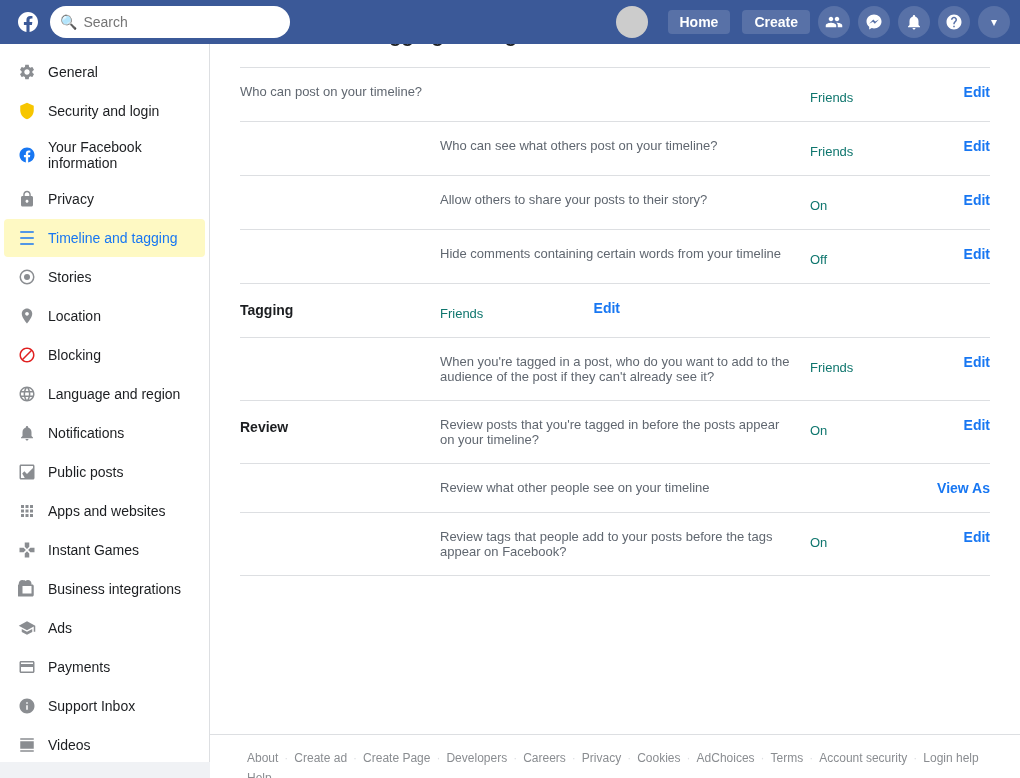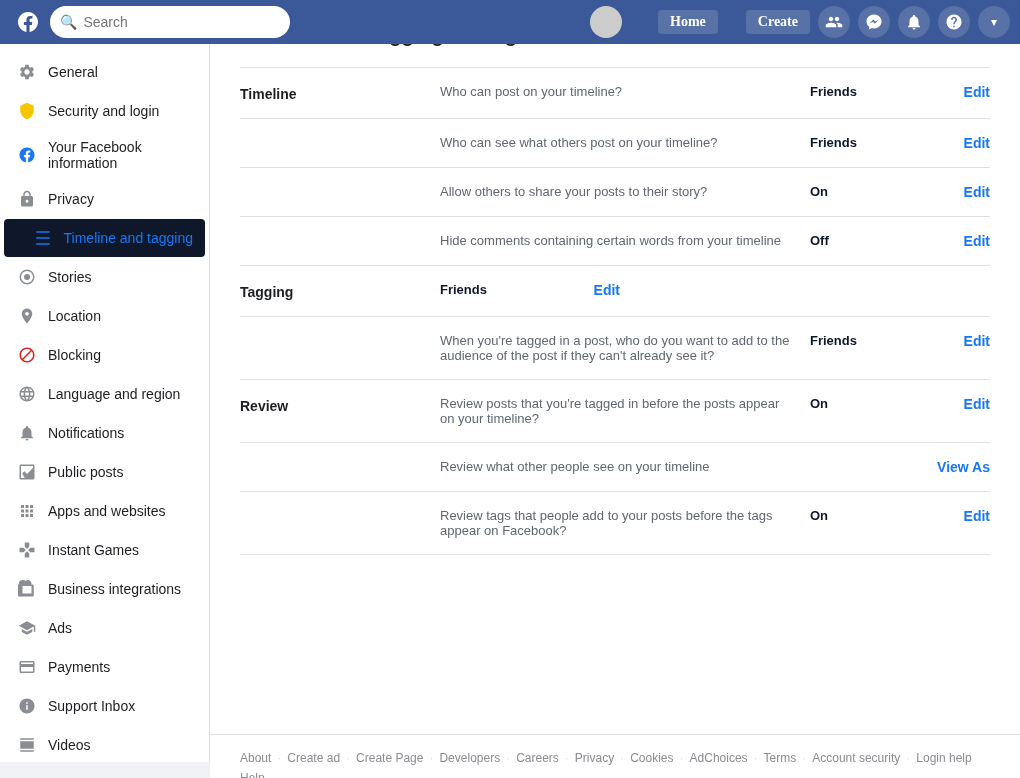--- a/index.html
+++ b/index.html
@@ -45,21 +45,21 @@
       width: 32px; height: 32px; border-radius: 50%; background: #ccc;
     }
     .topnav-name {
       color: white; font-size: 14px; font-weight: 600; margin-left: 4px;
     }
     .topnav-btn {
       background: rgba(255,255,255,0.15);
       border: none; color: white;
       font-size: 14px; font-weight: 600;
       padding: 4px 12px; border-radius: 4px;
-      cursor: pointer; margin-left: 24px; font-family: Liberation Serif, serif;
+      cursor: pointer; margin-left: 8px;
     }
     .topnav-icon-btn {
       width: 32px; height: 32px; border-radius: 50%;
       background: rgba(255,255,255,0.15);
       display: flex; align-items: center; justify-content: center;
       cursor: pointer; color: white; font-size: 16px; margin-left: 4px;
     }
 
     
     .sidebar {
@@ -75,21 +75,21 @@
     .sidebar-item {
       display: flex; align-items: center;
       padding: 8px 12px;
       cursor: pointer;
       color: #1c1e21;
       font-size: 14px;
       text-decoration: none;
       border-radius: 4px;
       margin: 1px 4px;
     }
-    .sidebar-item.active { background: #0f172a; color: #1877f2; justify-content: flex-end; }
+    .sidebar-item.active { background: #fef9c3; color: #1877f2; }
     .sidebar-item .icon {
       width: 22px; height: 22px;
       margin-right: 10px;
       display: flex; align-items: center; justify-content: center;
       flex-shrink: 0;
     }
     .sidebar-item .icon svg { width: 18px; height: 18px; }
 
     
     .main-content {
@@ -127,23 +127,24 @@
     }
     .setting-description {
       flex: 1;
       font-size: 13px;
       color: #606770;
       padding-right: 19px;
     }
     .setting-value {
       width: 100px;
       font-size: 13px;
-      color: #0f172a;
-      font-weight: 700;
-      flex-shrink: 0;
+      color: #0f766e;
+      font-weight: 400;
+      flex-shrink: 0;
+      margin-top: 6px;
     }
     .setting-action {
       width: 80px;
       text-align: right;
       flex-shrink: 0;
     }
     .setting-action a {
       color: #1877f2;
       text-decoration: none;
       font-size: 14px;
@@ -154,20 +155,21 @@
     
     .footer {
       margin-left: 210px;
       padding: 16px 30px;
       background: white;
       border-top: 1px solid #dddfe2;
     }
     .footer-links {
       display: flex; flex-wrap: wrap; gap: 6px;
       margin-bottom: 6px;
+      margin-left: 7px;
     }
     .footer-link {
       color: #8a8d91; font-size: 12px; text-decoration: none; cursor: pointer;
     }
   </style>
 </head>
 <body>
 
 <nav class="topnav">
   <div class="topnav-logo">
@@ -376,21 +378,20 @@
     <span>Videos</span>
   </div>
 </aside>
 
 <main class="main-content">
   <h1 class="page-title">Timeline and Tagging Settings</h1>
 
   <div class="settings-section">
 
     <div class="settings-row">
-      <div class="section-label">Timeline</div>
       <div class="setting-description">Who can post on your timeline?</div>
       <div class="setting-value">Friends</div>
       <div class="setting-action">
         <a>Edit</a>
       </div>
     </div>
     <div class="settings-row">
       <div class="section-label"></div>
       <div class="setting-description">Who can see what others post on your timeline?</div>
       <div class="setting-value">Friends</div>

